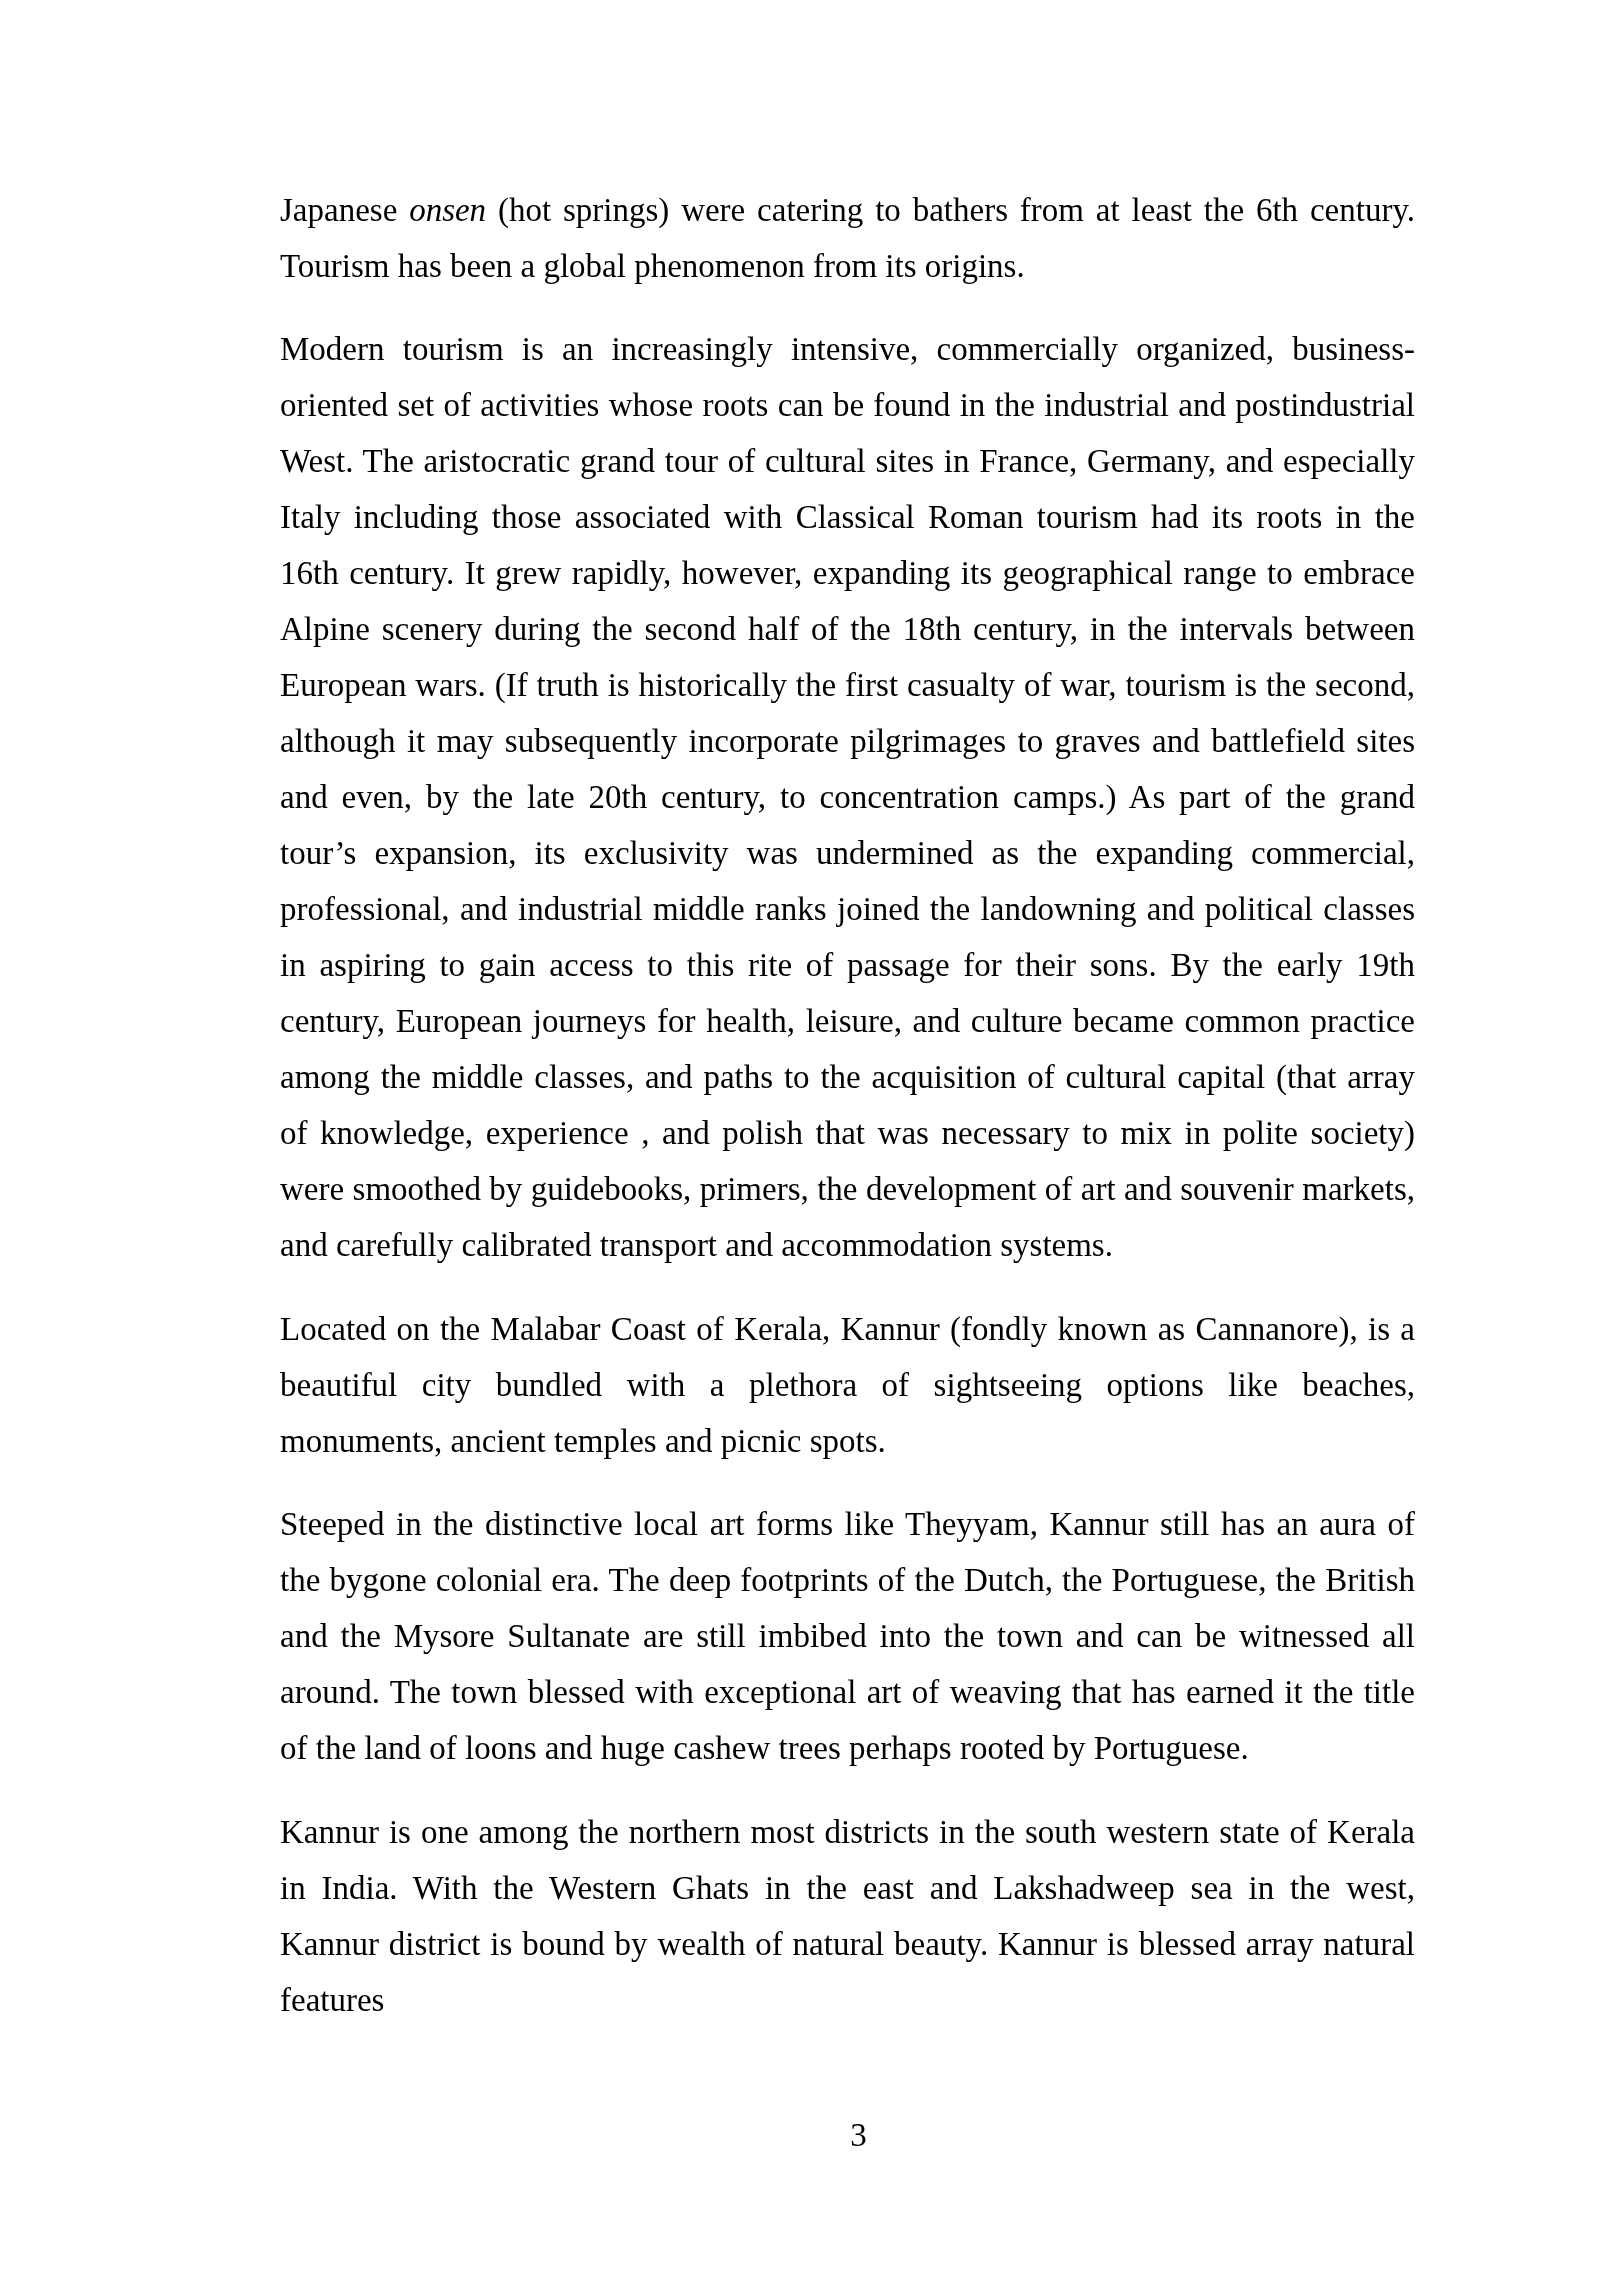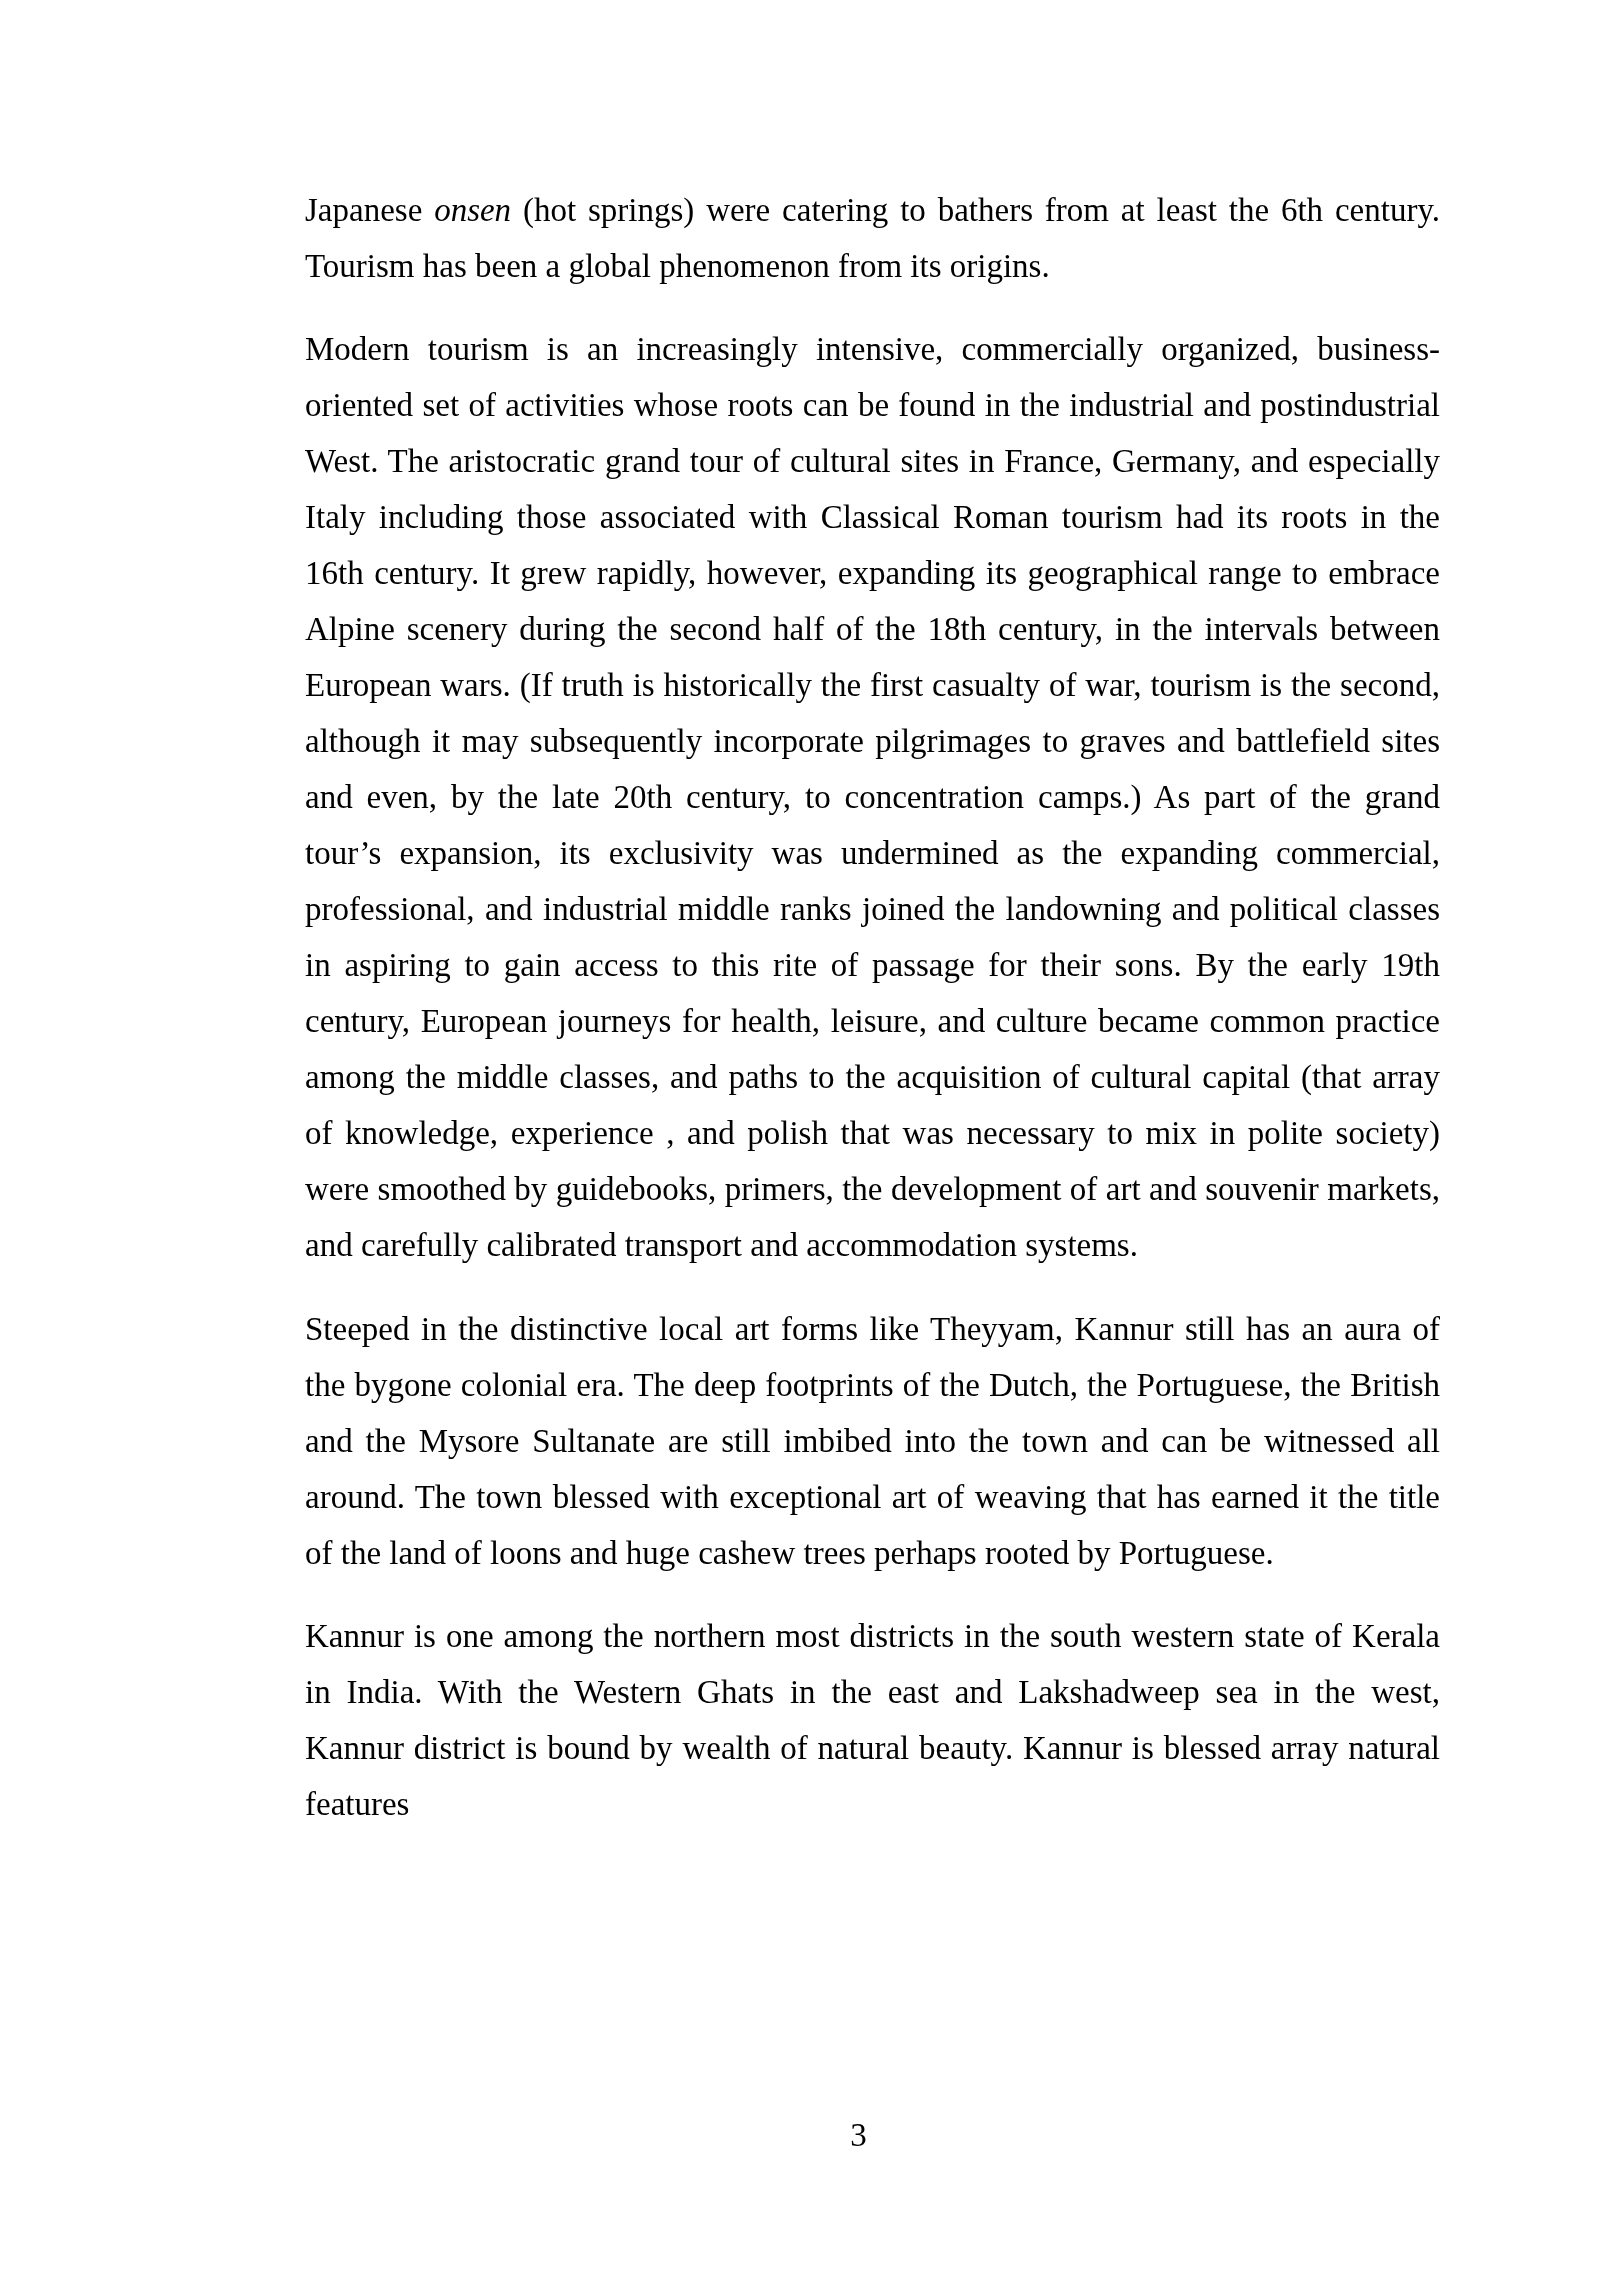--- a/index.html
+++ b/index.html
@@ -8,21 +8,21 @@
     width: 1621px;
     height: 2293px;
     background: #ffffff;
     color: #000000;
     font-family: "Liberation Serif", serif;
     margin: 0 auto;
     overflow: hidden;
   }
   .content {
     position: absolute;
-    left: 305px;
+    left: 280px;
     top: 182px;
     width: 1135px;
   }
   p.para {
     font-size: 33px;
     line-height: 56px;
     text-align: justify;
     margin: 0 0 27.4px 0;
     padding: 0;
   }
@@ -37,18 +37,19 @@
     line-height: 56px;
   }
 </style>
 </head>
 <body>
 
 <div class="page">
   <div class="content">
       <p class="para"><span>Japanese </span><span class="italic">onsen</span><span> (hot springs) were catering to bathers from at least the 6th century. Tourism has been a global phenomenon from its origins.</span></p>
       <p class="para"><span>Modern tourism is an increasingly intensive, commercially organized, business-oriented set of activities whose roots can be found in the industrial and postindustrial West. The aristocratic grand tour of cultural sites in France, Germany, and especially Italy including those associated with Classical Roman tourism had its roots in the 16th century. It grew rapidly, however, expanding its geographical range to embrace Alpine scenery during the second half of the 18th century, in the intervals between European wars. (If truth is historically the first casualty of war, tourism is the second, although it may subsequently incorporate pilgrimages to graves and battlefield sites and even, by the late 20th century, to concentration camps.) As part of the grand tour’s expansion, its exclusivity was undermined as the expanding commercial, professional, and industrial middle ranks joined the landowning and political classes in aspiring to gain access to this rite of passage for their sons. By the early 19th century, European journeys for health, leisure, and culture became common practice among the middle classes, and paths to the acquisition of cultural capital (that array of knowledge, experience , and polish that was necessary to mix in polite society) were smoothed by guidebooks, primers, the development of art and souvenir markets, and carefully calibrated transport and accommodation systems.</span></p>
+      <p class="para"><span>Located on the Malabar Coast of Kerala, Kannur (fondly known as Cannanore), is a beautiful city bundled with a plethora of sightseeing options like beaches, monuments, ancient temples and picnic spots.</span></p>
       <p class="para"><span>Steeped in the distinctive local art forms like Theyyam, Kannur still has an aura of the bygone colonial era. The deep footprints of the Dutch, the Portuguese, the British and the Mysore Sultanate are still imbibed into the town and can be witnessed all around. The town blessed with exceptional art of weaving that has earned it the title of the land of loons and huge cashew trees perhaps rooted by Portuguese.</span></p>
       <p class="para"><span>Kannur is one among the northern most districts in the south western state of Kerala in India. With the Western Ghats in the east and Lakshadweep sea in the west, Kannur district is bound by wealth of natural beauty. Kannur is blessed array natural features</span></p>
     </div>
   <div class="footer">3</div>
 </div>
 
 
 </body></html>

